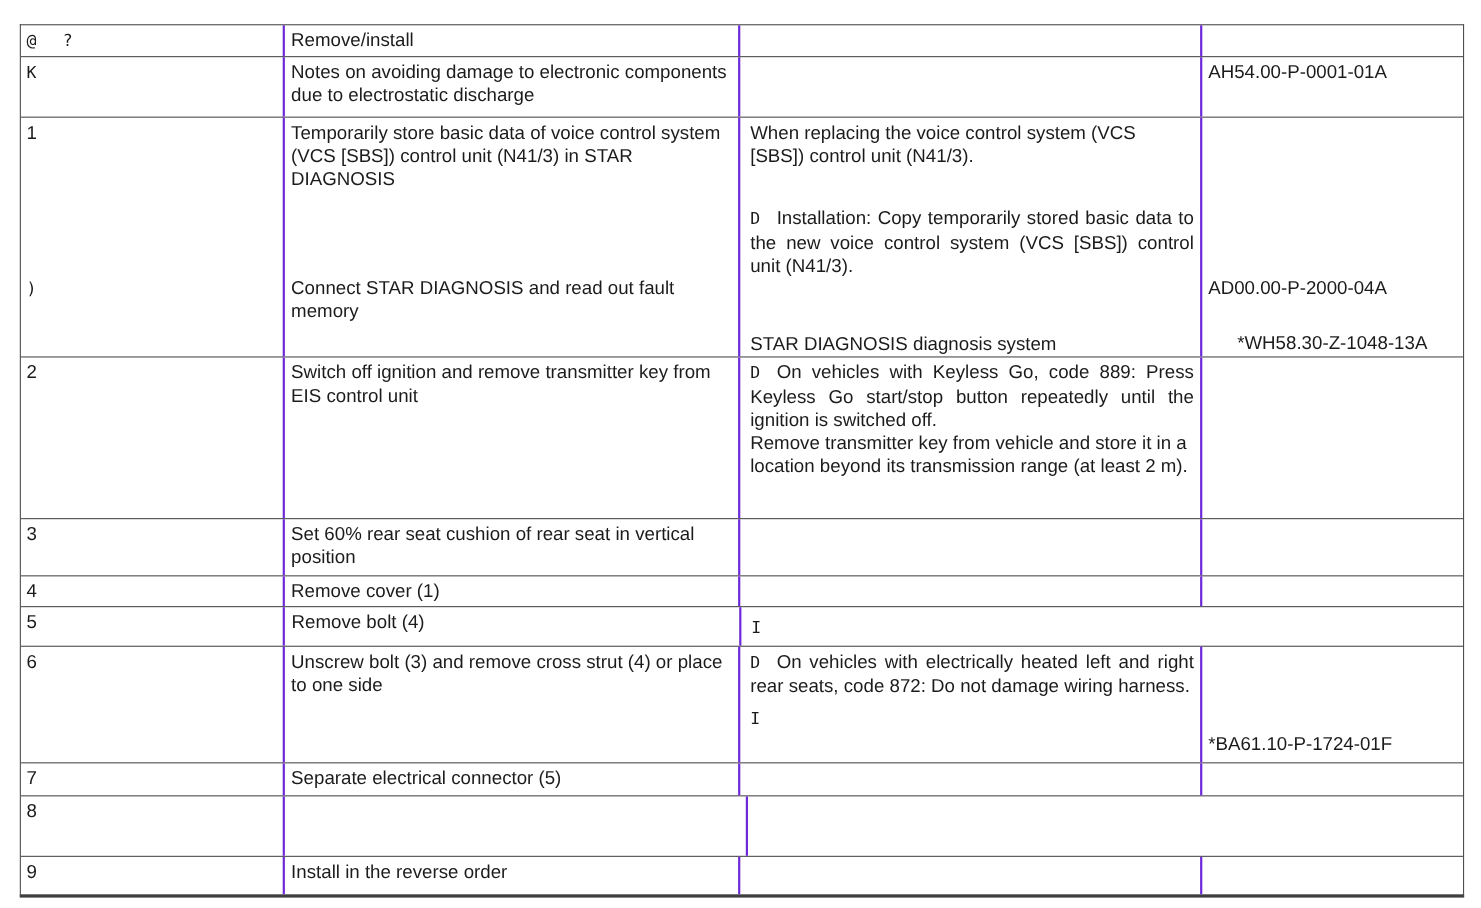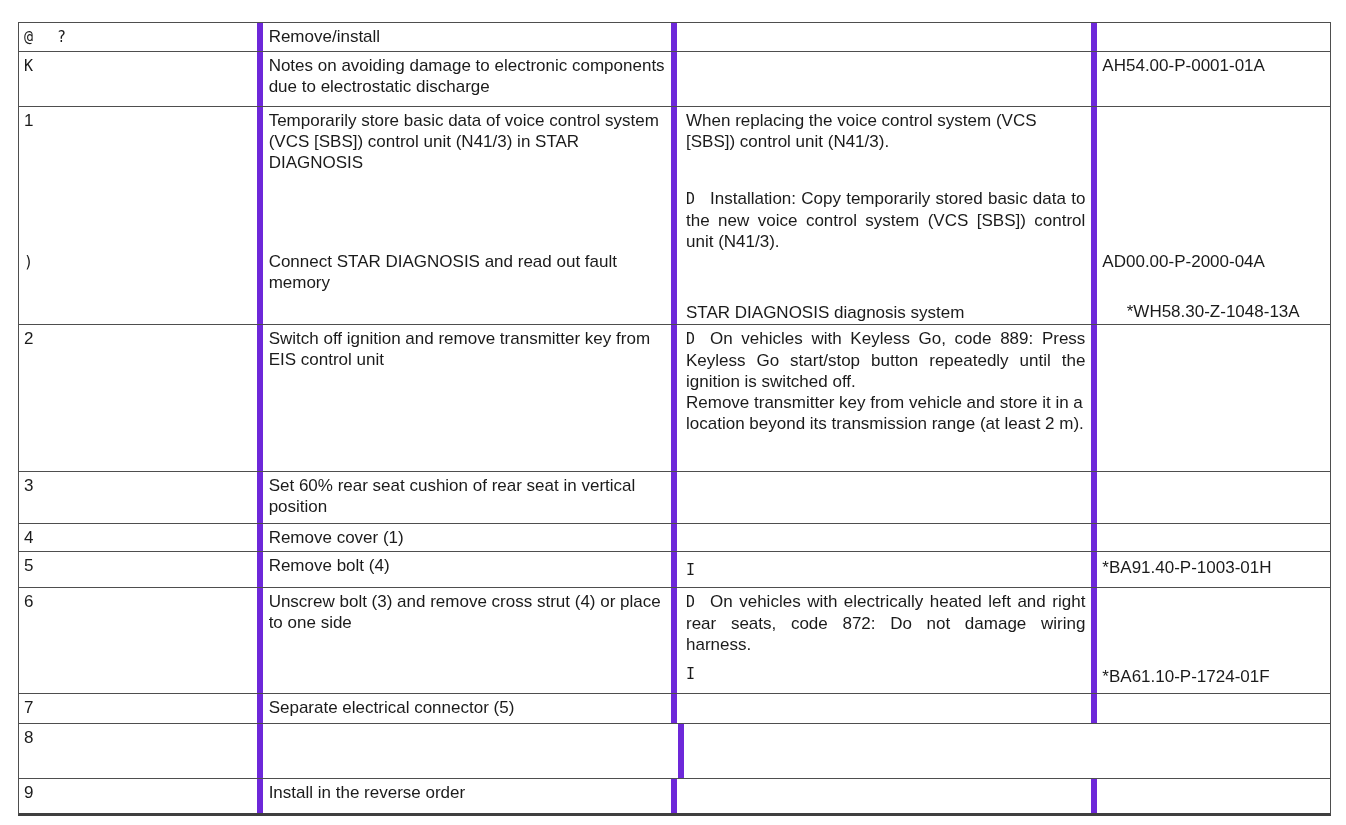--- a/index.html
+++ b/index.html
@@ -27,21 +27,21 @@
   }
   .row {
     display: flex;
     align-items: stretch;
     box-sizing: border-box;
     border-top: 1px solid #4e4e4e;
   }
   .row:first-child { border-top: none; }
   .cell {
     box-sizing: border-box;
-    border-left: 6px solid #6d28d9;
+    border-left: 2px solid #6d28d9;
     padding: 3px 6px 0 6px;
     overflow: hidden;
     font-size: 17px;
     line-height: 21px;
   }
   .cell.c0 { width: 238px; border-left: none; padding-left: 5px; }
   .cell.c1 { width: 415px; }
   .cell.c2 { width: 421px; padding-left: 9px; }
   .cell.c3 { width: 239px; padding-left: 5px; }
   .blk { margin: 0; }
@@ -137,23 +137,20 @@
       <div class="row" style="height: 36px;">
         <div class="cell c0">
           <div class="blk"><span>5</span></div>
         </div>
         <div class="cell c1">
           <div class="blk"><span>Remove bolt (4)</span></div>
         </div>
         <div class="cell c2">
           <div class="blk" style="margin-top: 4px;"><span class="sym">I</span></div>
         </div>
-        <div class="cell c3">
-          <div class="blk" style="margin-top: 2px;"><span>*BA91.40-P-1003-01H</span></div>
-        </div>
       </div>
       <div class="row" style="height: 106px;">
         <div class="cell c0">
           <div class="blk"><span>6</span></div>
         </div>
         <div class="cell c1">
           <div class="blk"><span>Unscrew bolt (3) and remove cross strut (4) or place to one side</span></div>
         </div>
         <div class="cell c2">
           <div class="blk just"><span class="sym lead">D</span><span>On vehicles with electrically heated left and right rear seats, code 872: Do not damage wiring harness.</span></div>

